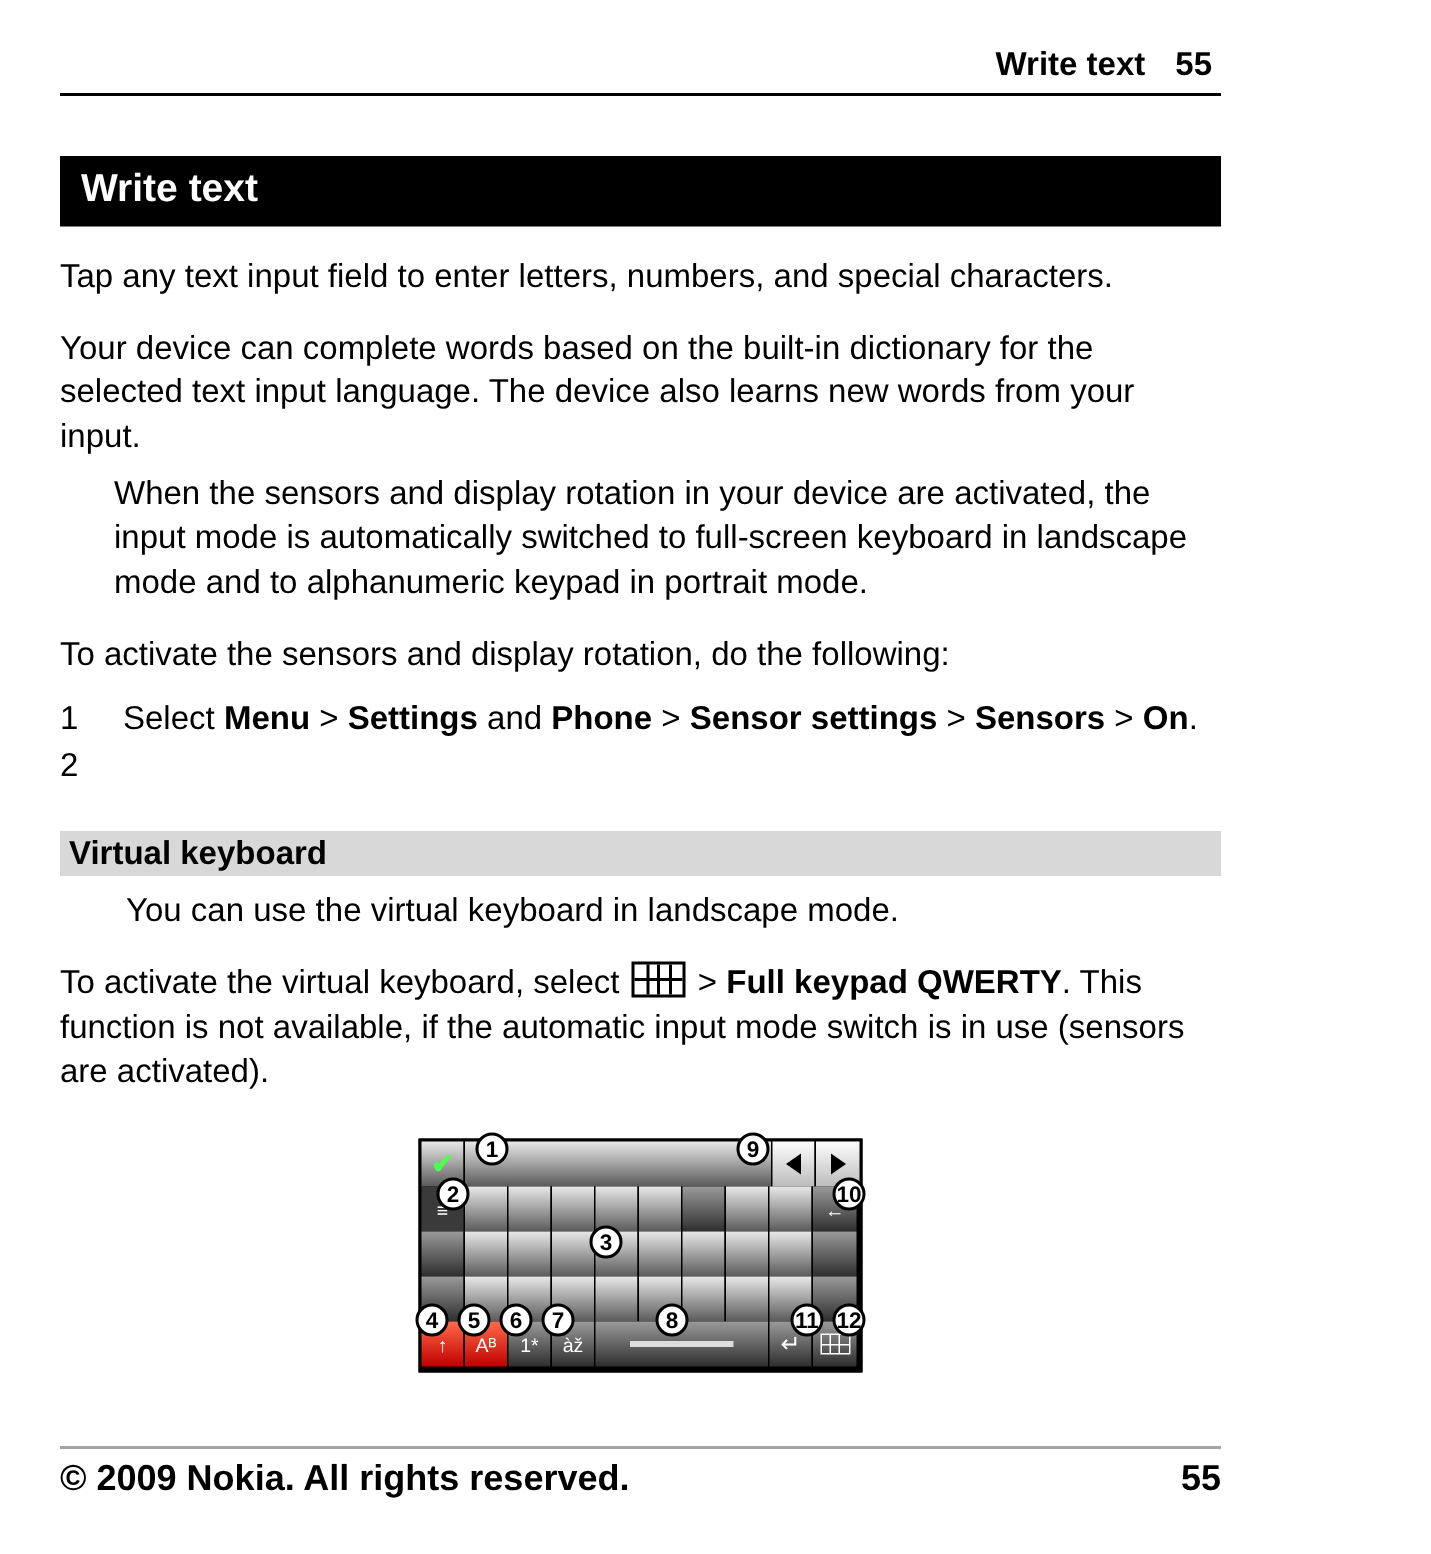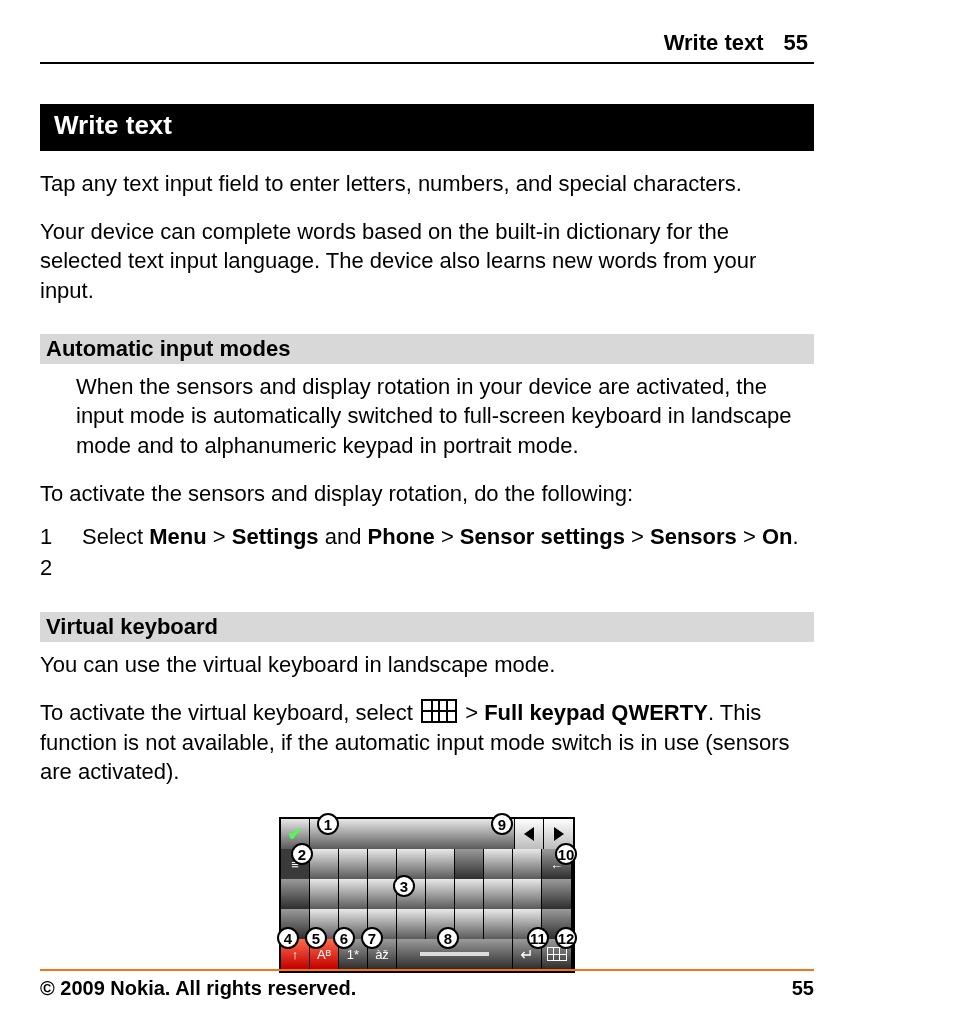--- a/index.html
+++ b/index.html
@@ -132,25 +132,25 @@
     box-sizing: border-box;
     z-index: 5;
   }
   .w1 { width: 29px; }
   .w-wide { width: 116px; }
   
   .footer {
     position: absolute;
     left: 40px; right: 40px;
     bottom: 36px;
-    border-top: 2px solid #f97316;
+    border-top: 2px solid #a3a3a3;
     padding-top: 6px;
     display: flex;
     justify-content: space-between;
-    font-size: 20px;
+    font-size: 24px;
     font-weight: 700;
   }
   
   .kb-icon {
     display: inline-block;
     width: 32px;
     height: 20px;
     border: 2px solid #000;
     position: relative;
     vertical-align: -3px;
@@ -191,38 +191,37 @@
   <div class="running-header">
     <span>Write text</span>
     <span>55</span>
   </div>
 
   <div class="section-title-bar">Write text</div>
 
   <div class="body-text">Tap any text input field to enter letters, numbers, and special characters.</div>
   <div class="body-text">Your device can complete words based on the built-in dictionary for the selected text input language. The device also learns new words from your input.</div>
 
-  <div class="subhead">Automatic input modes</div>
   <div class="body-text" style="margin-top:8px;margin-left:36px;">When the sensors and display rotation in your device are activated, the input mode is automatically switched to full-screen keyboard in landscape mode and to alphanumeric keypad in portrait mode.</div>
   <div class="body-text">To activate the sensors and display rotation, do the following:</div>
 
   <div class="steps">
     <div class="step">
       <span class="step-num">1</span>
       <span>
         <span>Select </span><b class="ui">Menu</b><span> &gt; </span><b class="ui">Settings</b><span> and </span><b class="ui">Phone</b><span> &gt; </span><b class="ui">Sensor settings</b><span> &gt; </span><b class="ui">Sensors</b><span> &gt; </span><b class="ui">On</b><span>.</span>
       </span>
     </div>
     <div class="step">
       <span class="step-num">2</span>
     </div>
   </div>
 
   <div class="subhead">Virtual keyboard</div>
-  <div class="body-text" style="margin-top:8px;">You can use the virtual keyboard in landscape mode.</div>
+  <div class="body-text" style="margin-top:8px;margin-left:44px;">You can use the virtual keyboard in landscape mode.</div>
 
   <div class="body-text">
     <span>To activate the virtual keyboard, select </span><span class="kb-icon"></span><span> &gt; </span><b class="ui">Full keypad QWERTY</b><span>. This function is not available, if the automatic input mode switch is in use (sensors are activated).</span>
   </div>
 
   <div class="kb-wrap">
     <div class="kb">
 
       <div class="kb-row kb-top">
         <div class="cell grad w1 check">✔</div>

